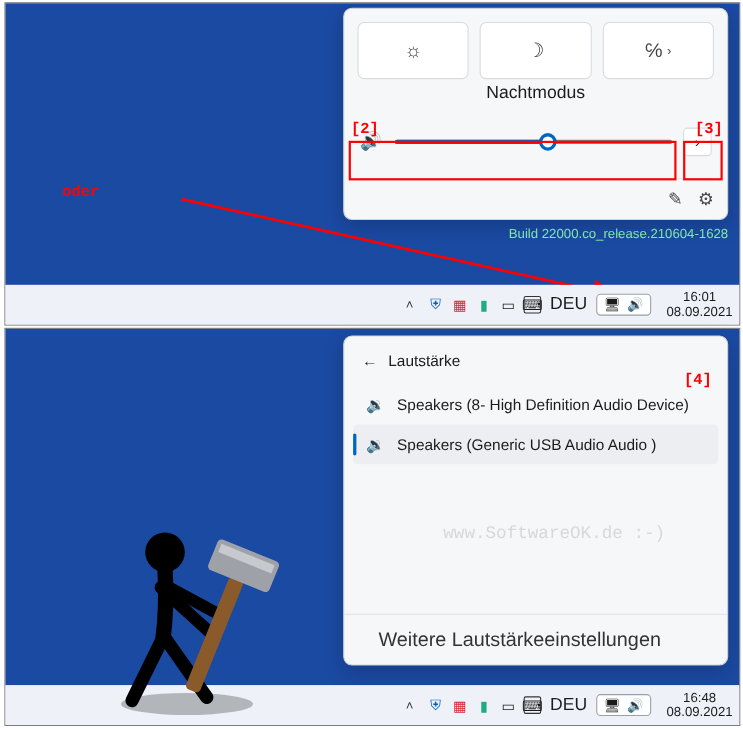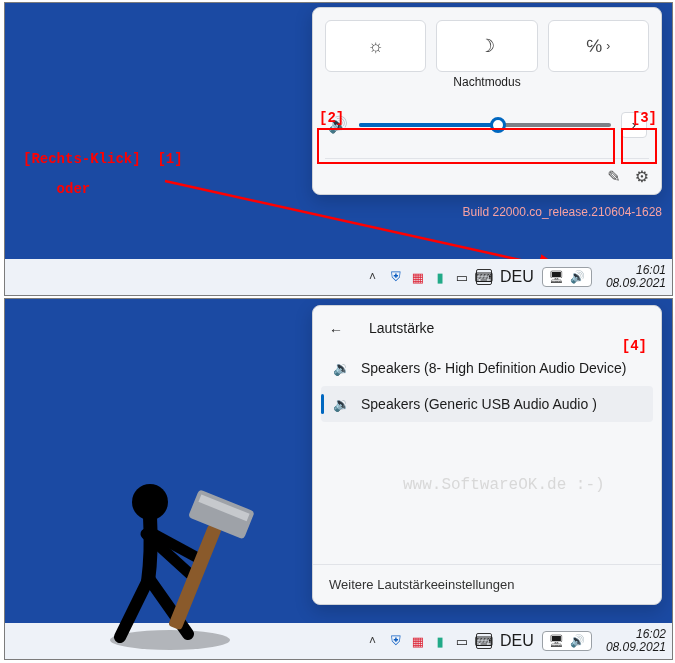--- a/index.html
+++ b/index.html
@@ -41,25 +41,25 @@
   .tray-icons { display:flex; gap:6px; align-items:center; }
   .tray-icons span { width:16px; height:16px; display:inline-flex; align-items:center; justify-content:center; font-size:13px; cursor:pointer; }
   .shield { color:#0a5dc2; }
   .kb { border:1px solid #333; border-radius:2px; padding:0 2px; font-size:9px; }
   .lang { font-size:16px; }
   .systray-hot {
     display:flex; align-items:center; gap:6px;
     border:1px solid #9aa0a6; border-radius:4px; padding:2px 6px;
     background:#fff;
   }
-  .clock { text-align:right; line-height:1.1; padding-left:6px; font-size:12px;font-style:italic; }
+  .clock { text-align:center; line-height:1.1; padding-left:6px; font-size:12px; }
 
   .build {
     position:absolute; right:10px; bottom:40px;
-    color:#fca5a5; font-size:12px;
+    color:#86efac; font-size:12px;
   }
 
   
   .flyout {
     position:absolute;
     right:10px; top:4px;
     width:350px;
     background:#f6f7f9;
     border:1px solid #d0d3d8;
     border-radius:8px;
@@ -72,21 +72,21 @@
     background:#fff;
     border:1px solid #d8dbe0;
     border-radius:6px;
     height:52px;
     display:flex; align-items:center; justify-content:center;
     font-size:18px; color:#444;
     cursor:pointer;
   }
   .qs-tile small { font-size:12px; margin-left:4px; }
   .qs-labels { display:flex; gap:10px; margin-top:4px; }
-  .qs-labels div { flex:1; text-align:center; font-size:12px; line-height:1.15; }
+  .qs-labels div { flex:1; text-align:center; font-size:16px; line-height:1.15; }
 
   .vol-row {
     margin-top:18px;
     display:flex; align-items:center; gap:10px;
     padding:4px 2px;
   }
   .vol-icon { width:22px; text-align:center; color:#333; }
   .slider {
     flex:1; height:4px; background:#7d8087; position:relative; border-radius:2px;
   }
@@ -129,39 +129,39 @@
     border:1px solid #d0d3d8;
     border-radius:8px;
     box-shadow:0 6px 18px rgba(0,0,0,.18);
     display:flex; flex-direction:column;
   }
   .fly2-head {
     display:flex; align-items:center; gap:10px;
     padding:14px 16px 10px;
   }
   .fly2-back { cursor:pointer; font-size:14px; }
-  .fly2-title { font-size:14px;margin-left:16px; }
+  .fly2-title { font-size:14px; }
   .dev-list { padding:4px 8px; }
   .dev-item {
     display:flex; align-items:center; gap:12px;
     padding:10px 12px; border-radius:4px; font-size:14px;
     cursor:pointer;
   }
   .dev-item.selected {
     background:#eceef2;
     position:relative;
   }
   .dev-item.selected::before {
     content:""; position:absolute; left:0; top:8px; bottom:8px; width:3px;
     background:#0067c0; border-radius:2px;
   }
   .spk-ico { width:16px; text-align:center; color:#333; }
   .fly2-footer {
     margin-top:auto; border-top:1px solid #e1e3e8;
-    padding:12px 16px; font-size:13px; color:#333;
+    padding:12px 31px; font-size:18px; color:#333;
   }
 
   
   .wm {
     position:absolute; font-family:"Courier New",monospace;
     color:#e7e7e7; font-size:16px; pointer-events:none;
   }
 
   
   .figure {
@@ -170,22 +170,21 @@
   }
 </style>
 </head>
 <body>
 
 <div class="scene scene-top">
   <div class="desktop">
     <div class="wm" style="left:360px; top:8px;">www.SoftwareOK.de :-)</div>
     <div class="build">Build 22000.co_release.210604-1628</div>
 
-    <div class="annot" style="left:18px; top:148px;">[Rechts-Klick]  [1]</div>
-    <div class="annot" style="left:18px; top:178px;">    oder</div>
+    <div class="annot" style="left:18px; top:164px;">    oder</div>
 
     <div class="flyout">
       <div class="qs-row">
         <div class="qs-tile">☼</div>
         <div class="qs-tile">☽</div>
         <div class="qs-tile">
           <span>℅</span>
             <small>›</small>
         </div>
       </div>
@@ -278,21 +277,21 @@
       <span style="color:#2a8">▮</span>
       <span>▭</span>
       <span class="kb">⌨</span>
     </div>
     <span class="lang">DEU</span>
     <div class="systray-hot">
       <span>🖥</span>
       <span>🔊</span>
     </div>
     <div class="clock">
-      <div>16:02</div>
+      <div>16:48</div>
       <div>08.09.2021</div>
     </div>
   </div>
 </div>
 
 <svg class="figure" width="200" height="190">
 
   <ellipse cx="90" cy="178" rx="60" ry="10" fill="#000" opacity="0.25"></ellipse>
 
   <circle cx="70" cy="40" r="18" fill="#000"></circle>

